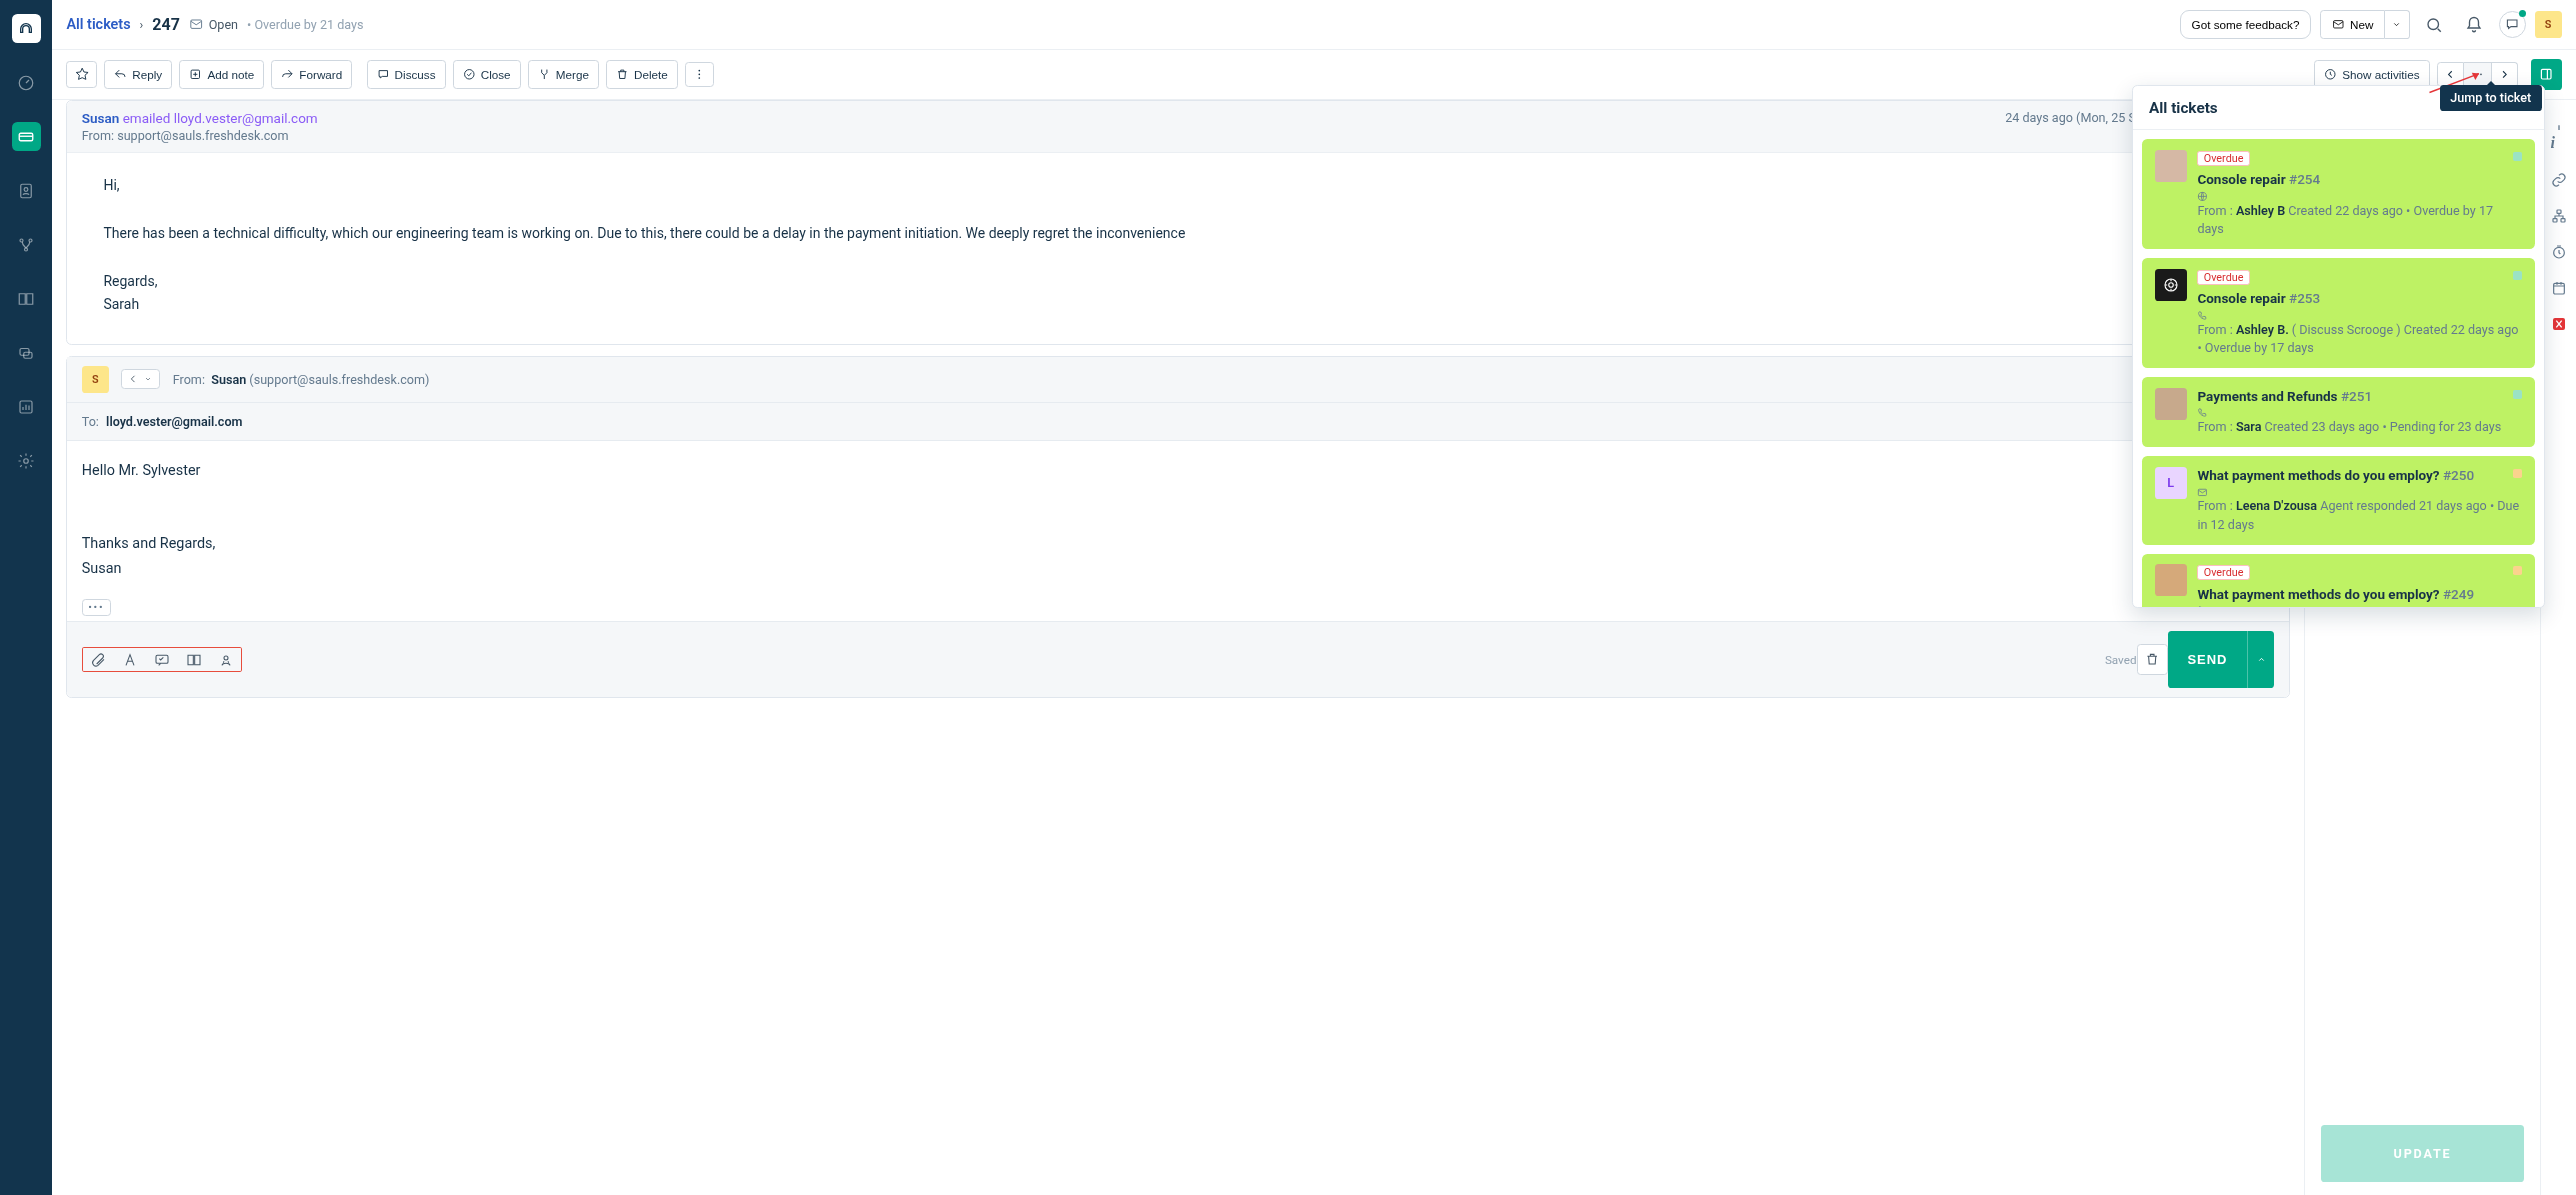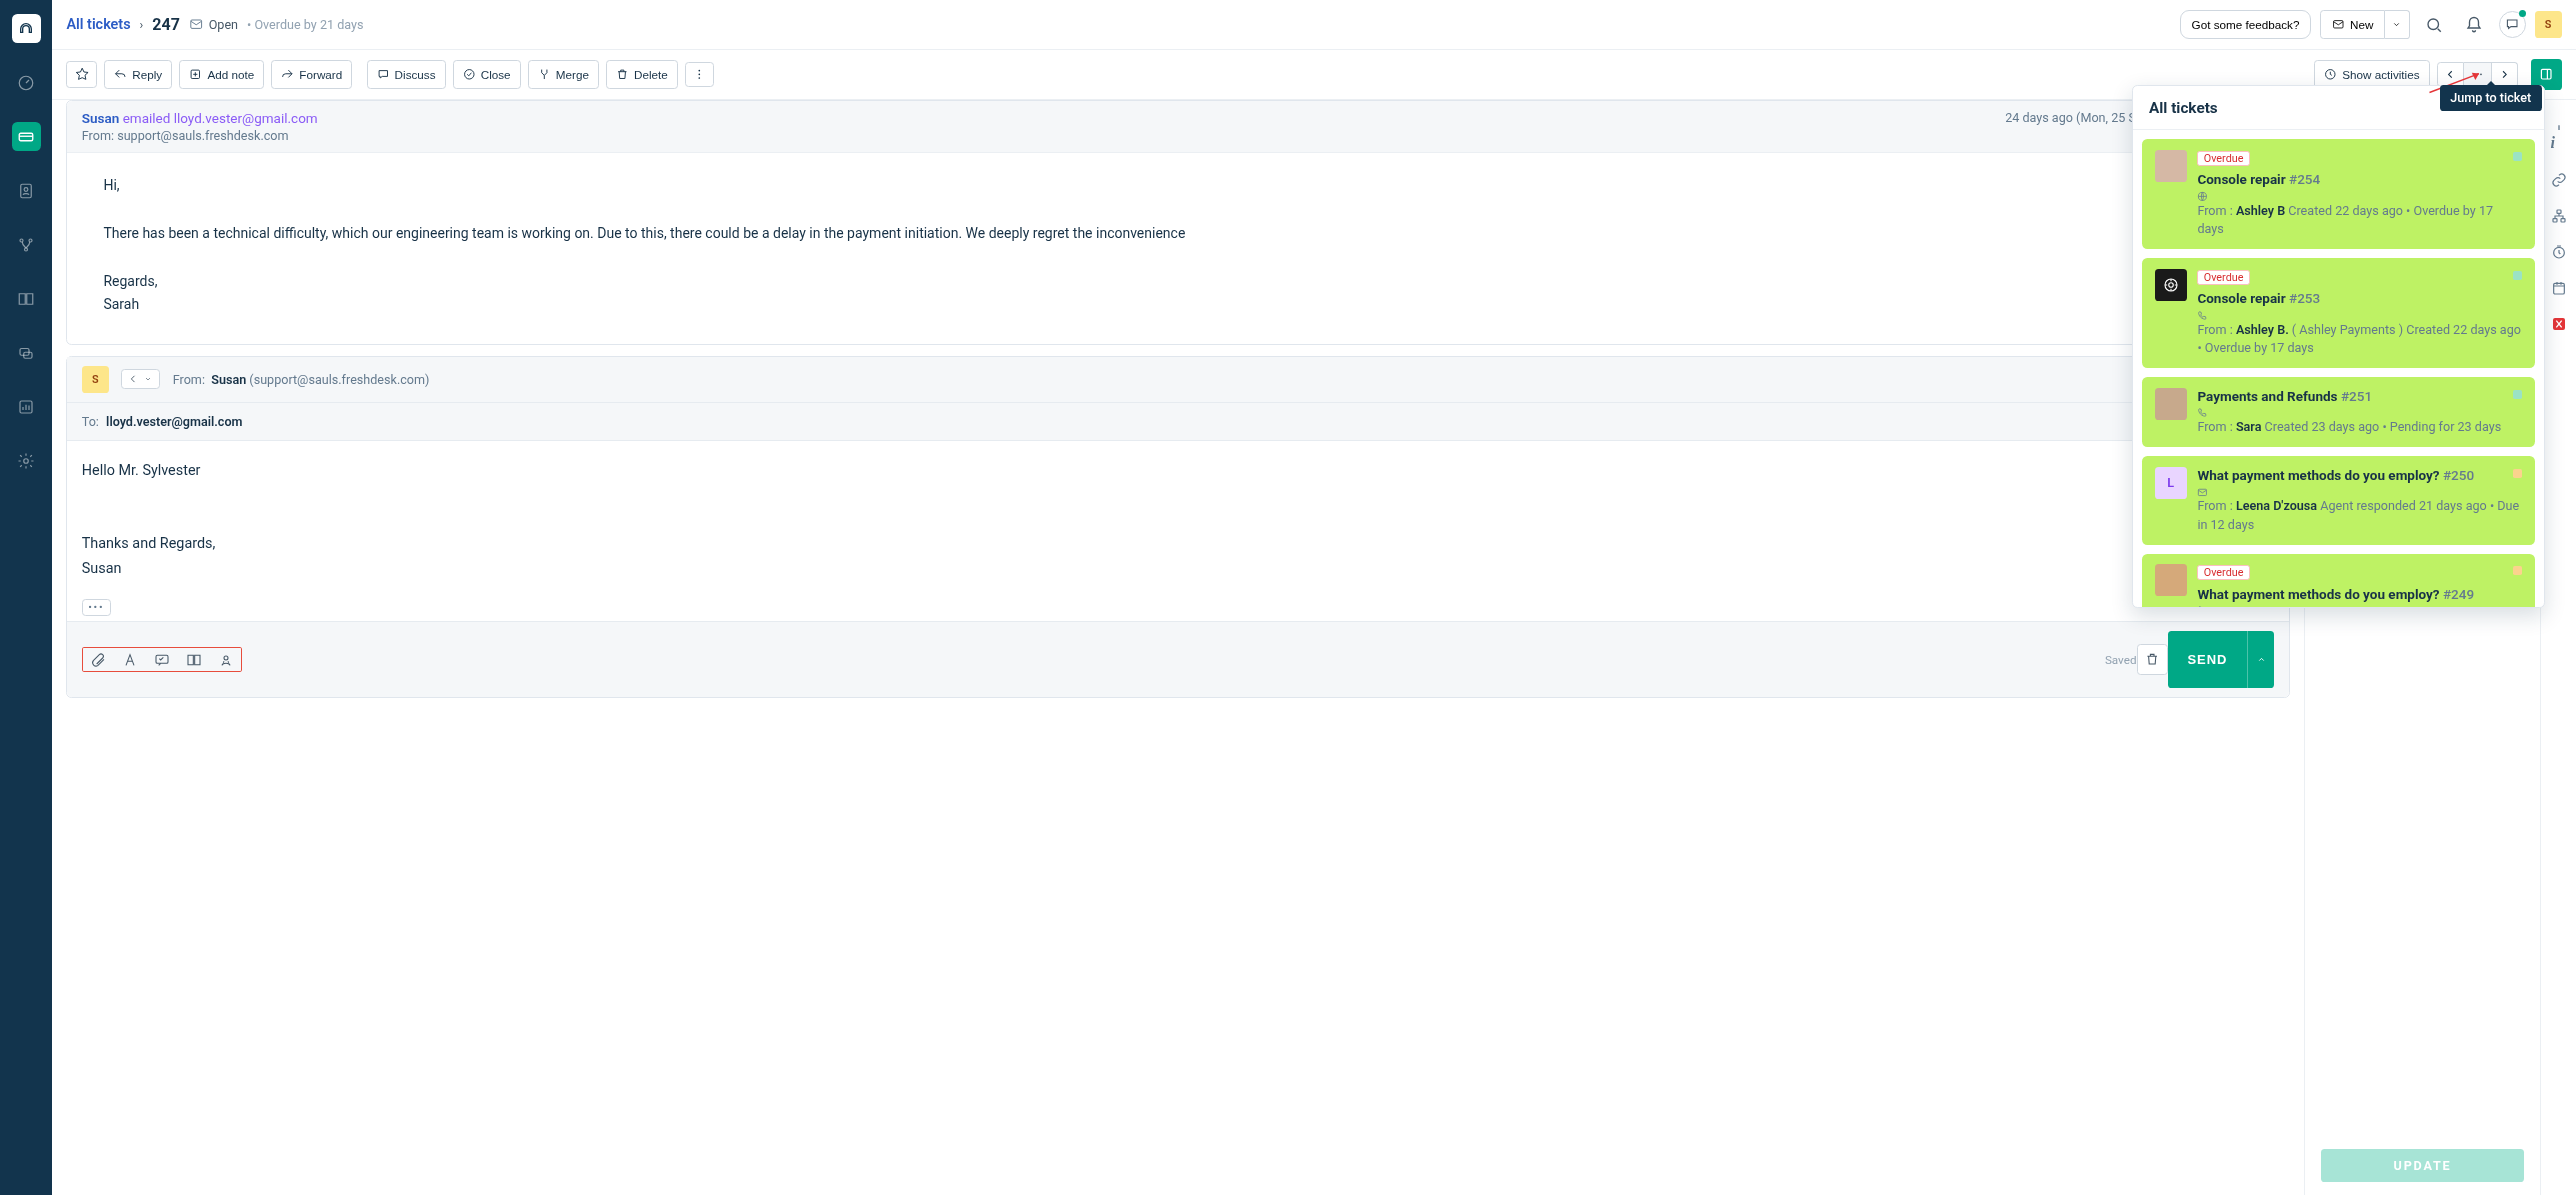--- a/index.html
+++ b/index.html
@@ -88,21 +88,21 @@
 .composer-foot .send-drop { background: #00a886; border-left: 0.9px solid rgba(255,255,255,0.3); color: #fff; width: 27px; border-radius: 0 3.6px 3.6px 0; display: flex; align-items: center; justify-content: center; cursor: pointer; }
 
 
 .props { width: 236px; border-left: 0.9px solid #ebeff3; padding: 12.6px 16px; display: flex; flex-direction: column; gap: 20px; font-size: 12.6px; flex-shrink: 0; overflow: hidden; }
 .props h4 { font-size: 11.7px; letter-spacing: 0.5px; color: #475867; font-weight: 600; text-transform: uppercase; }
 .props .field .lbl { color: #647a8e; font-size: 12.6px; display: flex; gap: 3.6px; }
 .props .field .req { color: #e43538; }
 .props .field .val { margin-top: 3.6px; font-weight: 500; color: #183247; display: flex; align-items: center; gap: 5.4px; }
 .props .dot { width: 9px; height: 9px; border-radius: 1.8px; }
 .props .boxed { border: 0.9px solid #e0e6ed; border-radius: 3.6px; padding: 9px 10.8px; }
-.props .update-btn { background: #a7e4d6; color: #fff; padding: 9px; text-align: center; font-weight: 700; letter-spacing: 1.8px; border-radius: 3.6px; cursor: pointer; margin-top: auto; }
+.props .update-btn { background: #a7e4d6; color: #fff; padding: 21px; text-align: center; font-weight: 700; letter-spacing: 1.8px; border-radius: 3.6px; cursor: pointer; margin-top: auto; }
 
 
 .popover { position: absolute; top: 85px; right: 31px; width: 413px; background: #fff; border: 0.9px solid #e0e6ed; border-radius: 5.4px; box-shadow: 0 7.2px 21.6px rgba(18,52,77,0.16); z-index: 20; max-height: 523px; display: flex; flex-direction: column; }
 .popover-head { padding: 12.6px 16px; font-weight: 700; font-size: 15.3px; border-bottom: 0.9px solid #ebeff3; }
 .popover-body { padding: 9px; overflow: auto; display: flex; flex-direction: column; gap: 9px; scrollbar-width: thin; }
 .tkt { background: #bef264; border-radius: 5.4px; padding: 10.8px 12.6px; display: flex; gap: 10.8px; position: relative; cursor: pointer; }
 .tkt .av { width: 32px; height: 32px; border-radius: 3.6px; background: #c7b9a8; flex-shrink: 0; display: flex; align-items: center; justify-content: center; font-size: 12.6px; font-weight: 600; color: #fff; }
 .tkt .av.letter { background: #e9d5ff; color: #7c3aed; }
 .tkt .body { flex: 1; min-width: 0; }
 .tkt .overdue-tag { display: inline-block; border: 0.9px solid #fbbfbf; color: #d72d30; font-size: 10.8px; padding: 0 5.4px; border-radius: 2.7px; margin-bottom: 5.4px; background: #fff; }
@@ -549,21 +549,21 @@
             <circle cx="12" cy="12" r="8"></circle>
             <circle cx="12" cy="12" r="3"></circle>
             <path d="M12 4v3M12 17v3M4 12h3M17 12h3"></path>
           </svg>
         </div>
     <div class="body">
       <span class="overdue-tag">Overdue</span><br>
       <span class="title">Console repair <span class="id">#253</span></span>
       <div class="meta"><svg width="10.8" height="10.8" viewBox="0 0 24 24" fill="none" stroke="#647a8e" stroke-width="1.8">
               <path d="M5 4l4 1 1 4-2 2a12 12 0 005 5l2-2 4 1 1 4c-1 1-3 2-5 1C9 18 6 15 4 9c-1-2 0-4 1-5z"></path>
-            </svg> From : <b>Ashley B.</b> <span>( Ashley Payments )</span> Created 22 days ago  •  Overdue by 17 days</div>
+            </svg> From : <b>Ashley B.</b> <span>( Discuss Scrooge )</span> Created 22 days ago  •  Overdue by 17 days</div>
     </div>
     <span class="status-dot" style="background:#9be3c4"></span>
       </div>
       <div class="tkt">
     <div class="av" style="background:#c7a98c"></div>
     <div class="body">
       
       <span class="title">Payments and Refunds <span class="id">#251</span></span>
       <div class="meta"><svg width="10.8" height="10.8" viewBox="0 0 24 24" fill="none" stroke="#647a8e" stroke-width="1.8">
               <path d="M5 4l4 1 1 4-2 2a12 12 0 005 5l2-2 4 1 1 4c-1 1-3 2-5 1C9 18 6 15 4 9c-1-2 0-4 1-5z"></path>

